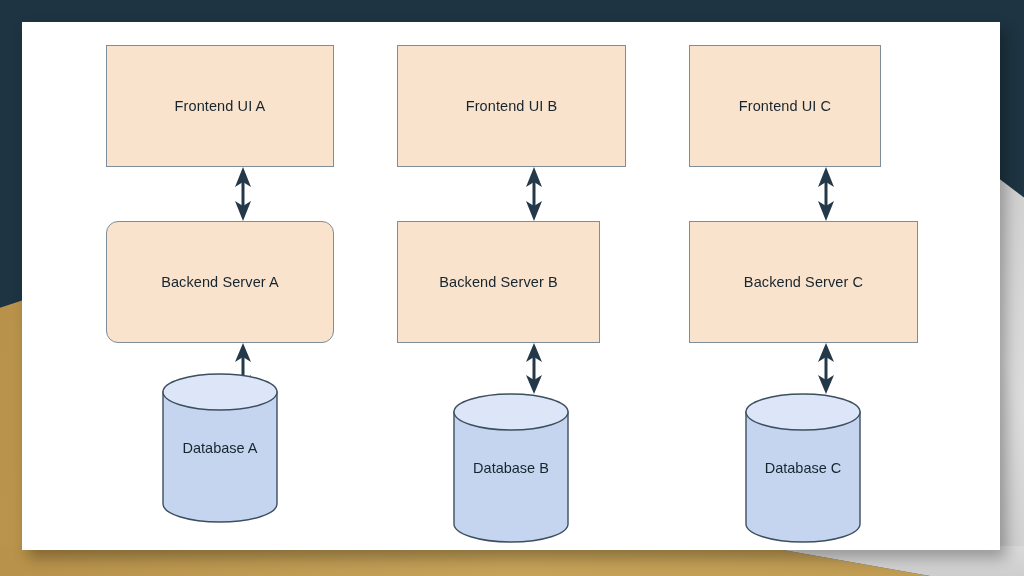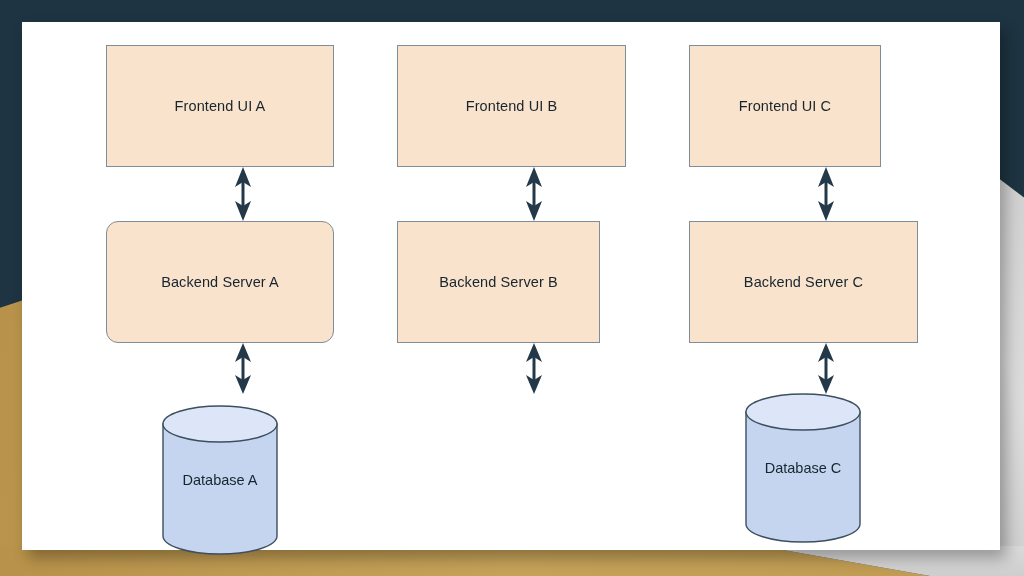--- a/index.html
+++ b/index.html
@@ -89,21 +89,21 @@
     </div>
 
     <div class="conn" style="left:210px;top:321px;width:22px;height:51px;">
       <svg width="22" height="51" viewBox="0 0 22 51" aria-hidden="true">
         <line x1="11" y1="9" x2="11" y2="42" stroke="#23394a" stroke-width="3"></line>
         <polygon points="11,0 19,19 11,14 3,19" fill="#23394a"></polygon>
         <polygon points="11,51 19,32 11,37 3,32" fill="#23394a"></polygon>
       </svg>
     </div>
 
-    <div class="node cyl" style="left:139px;top:384px;width:118px;height:148px;">
+    <div class="node cyl" style="left:139px;top:352px;width:118px;height:148px;">
       <svg width="118" height="148" viewBox="0 0 118 148">
         <path d="M2,18 L2,130 A57,18 0 0 0 116,130 L116,18 Z" fill="#c5d5f0" stroke="#3c4f5e" stroke-width="1.4"></path>
         <ellipse cx="59" cy="18" rx="57" ry="18" fill="#dde6f8" stroke="#3c4f5e" stroke-width="1.4"></ellipse>
       </svg>
       <span class="lbl">Database A</span>
     </div>
 
     <div class="node box" style="left:375px;top:23px;width:229px;height:122px;text-align:center;">
       <span>Frontend UI B</span>
     </div>
@@ -121,20 +121,27 @@
     </div>
 
     <div class="conn" style="left:501px;top:321px;width:22px;height:51px;">
       <svg width="22" height="51" viewBox="0 0 22 51" aria-hidden="true">
         <line x1="11" y1="9" x2="11" y2="42" stroke="#23394a" stroke-width="3"></line>
         <polygon points="11,0 19,19 11,14 3,19" fill="#23394a"></polygon>
         <polygon points="11,51 19,32 11,37 3,32" fill="#23394a"></polygon>
       </svg>
     </div>
 
+    <div class="node cyl" style="left:430px;top:372px;width:118px;height:148px;">
+      <svg width="118" height="148" viewBox="0 0 118 148">
+        <path d="M2,18 L2,130 A57,18 0 0 0 116,130 L116,18 Z" fill="#c5d5f0" stroke="#3c4f5e" stroke-width="1.4"></path>
+        <ellipse cx="59" cy="18" rx="57" ry="18" fill="#dde6f8" stroke="#3c4f5e" stroke-width="1.4"></ellipse>
+      </svg>
+      <span class="lbl">Database B</span>
+    </div>
 
     <div class="node box" style="left:667px;top:23px;width:192px;height:122px;">
       <span>Frontend UI C</span>
     </div>
 
     <div class="conn" style="left:793px;top:145px;width:22px;height:54px;">
       <svg width="22" height="54" viewBox="0 0 22 54" aria-hidden="true">
         <line x1="11" y1="9" x2="11" y2="45" stroke="#23394a" stroke-width="3"></line>
         <polygon points="11,0 19,20 11,15 3,20" fill="#23394a"></polygon>
         <polygon points="11,54 19,34 11,39 3,34" fill="#23394a"></polygon>

